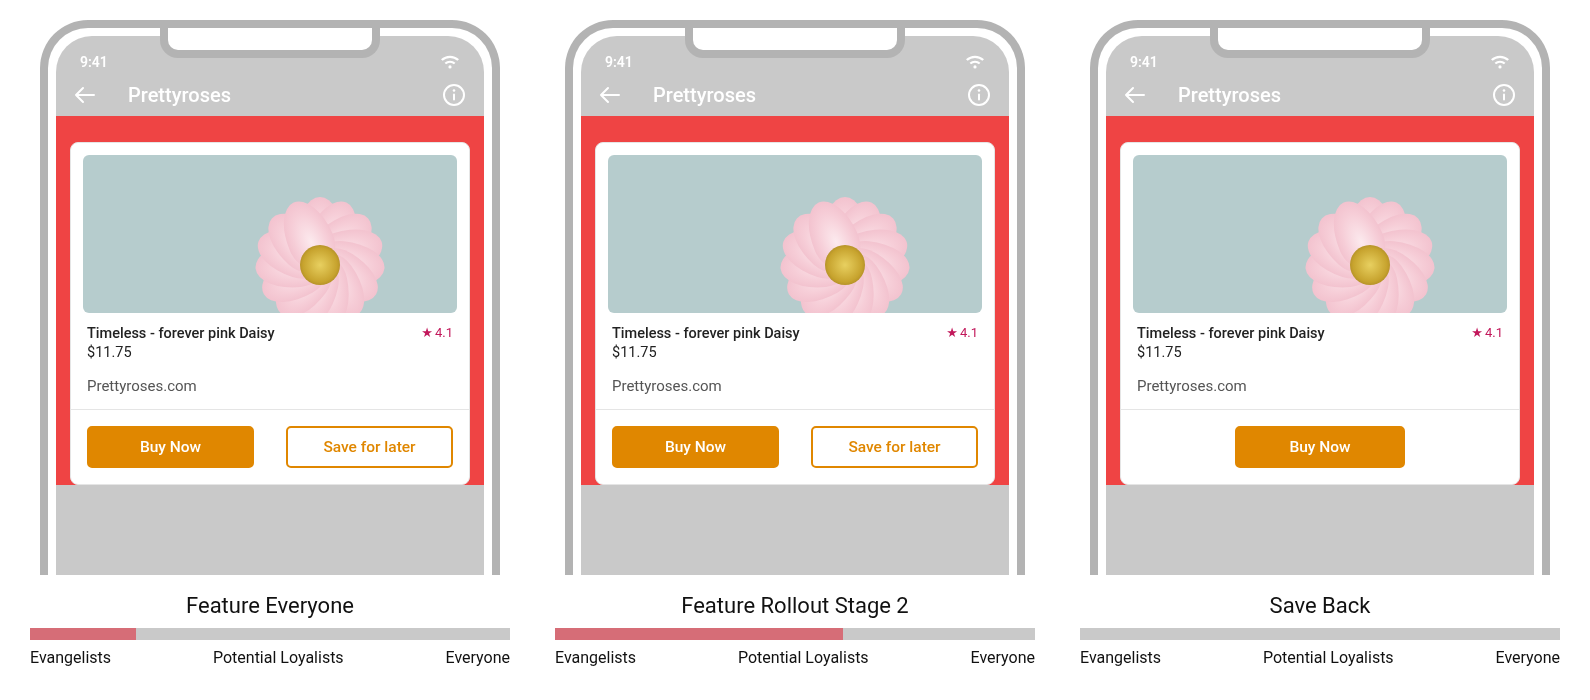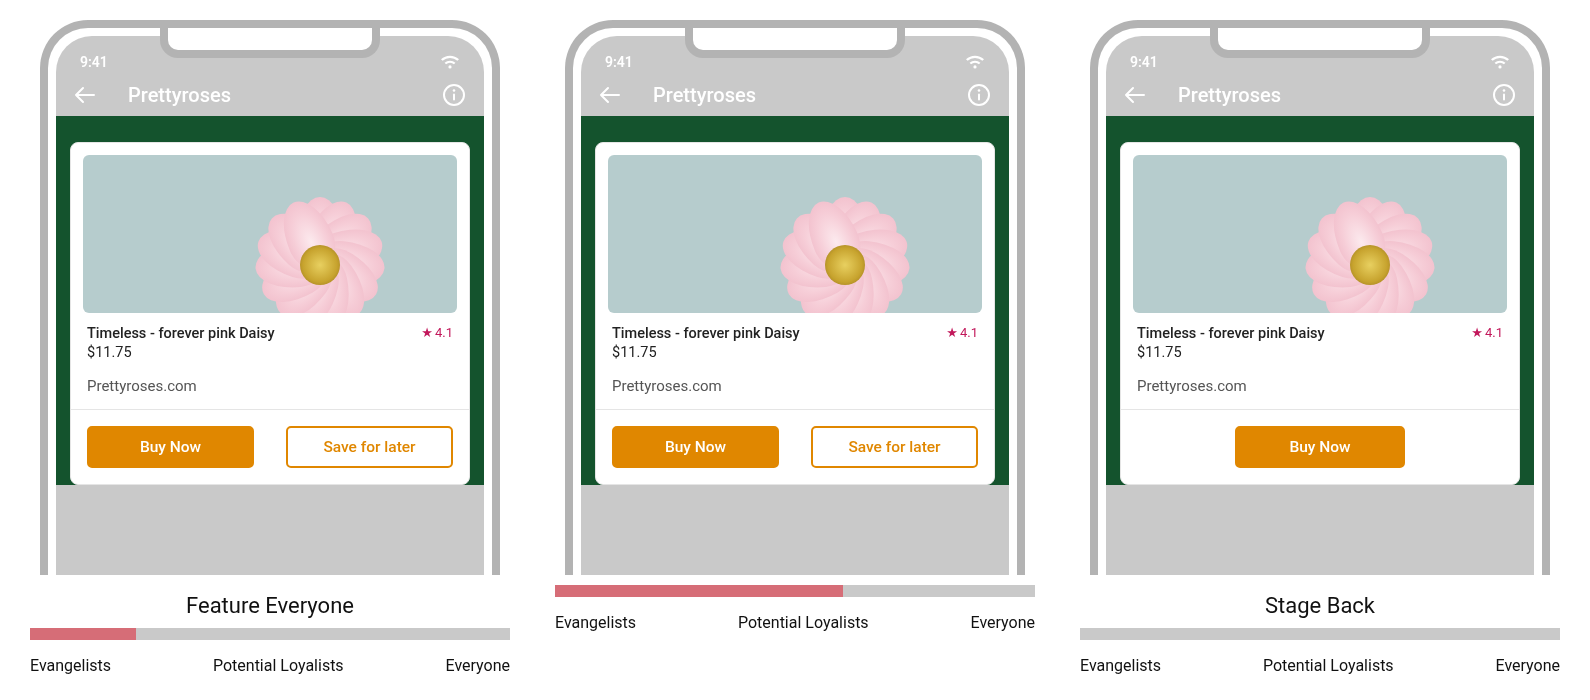--- a/index.html
+++ b/index.html
@@ -69,21 +69,21 @@
     color: #fff;
     gap: 32px;
   }
   .nav-title {
     font-size: 20px;
     font-weight: 500;
     flex: 1;
   }
   .icon-svg { display: block; }
   .content-area {
-    background: #14532d;
+    background: #ef4444;
     padding: 26px 14px 0;
   }
   .card {
     background: #fff;
     border-radius: 8px;
     border: 1px solid #e5e5e5;
     overflow: hidden;
   }
   .product-image {
     margin: 12px 12px 8px;
@@ -164,21 +164,21 @@
     height: 12px;
     background: #c9c9c9;
     position: relative;
   }
   .progress-fill {
     position: absolute;
     top: 0; left: 0; bottom: 0;
     background: #d66d77;
   }
   .segments {
-    margin-top: 16px;
+    margin-top: 8px;
     width: 100%;
     display: flex;
     justify-content: space-between;
     font-size: 16px;
     color: #111;
   }
   
   .flower {
     position: absolute;
     right: 62px;
@@ -355,20 +355,21 @@
             <div class="domain">Prettyroses.com</div>
           </div>
           <div class="btn-row">
             <div class="btn btn-primary">Buy Now</div>
             <div class="btn btn-secondary">Save for later</div>
           </div>
         </div>
       </div>
     </div>
   </div>
+  <div class="stage-label">Feature Rollout Stage 2</div>
   <div class="progress-bar">
     <div class="progress-fill" style="width:60%"></div>
   </div>
   <div class="segments">
     <span>Evangelists</span>
     <span>Potential Loyalists</span>
     <span>Everyone</span>
   </div>
 </div>
 
@@ -433,21 +434,21 @@
             <div class="price">$11.75</div>
             <div class="domain">Prettyroses.com</div>
           </div>
           <div class="btn-row center">
             <div class="btn btn-primary">Buy Now</div>
           </div>
         </div>
       </div>
     </div>
   </div>
-  <div class="stage-label">Stage Back</div>
+  <div class="stage-label">Save Back</div>
   <div class="progress-bar">
     <div class="progress-fill" style="width:0%"></div>
   </div>
   <div class="segments">
     <span>Evangelists</span>
     <span>Potential Loyalists</span>
     <span>Everyone</span>
   </div>
 </div>
 

